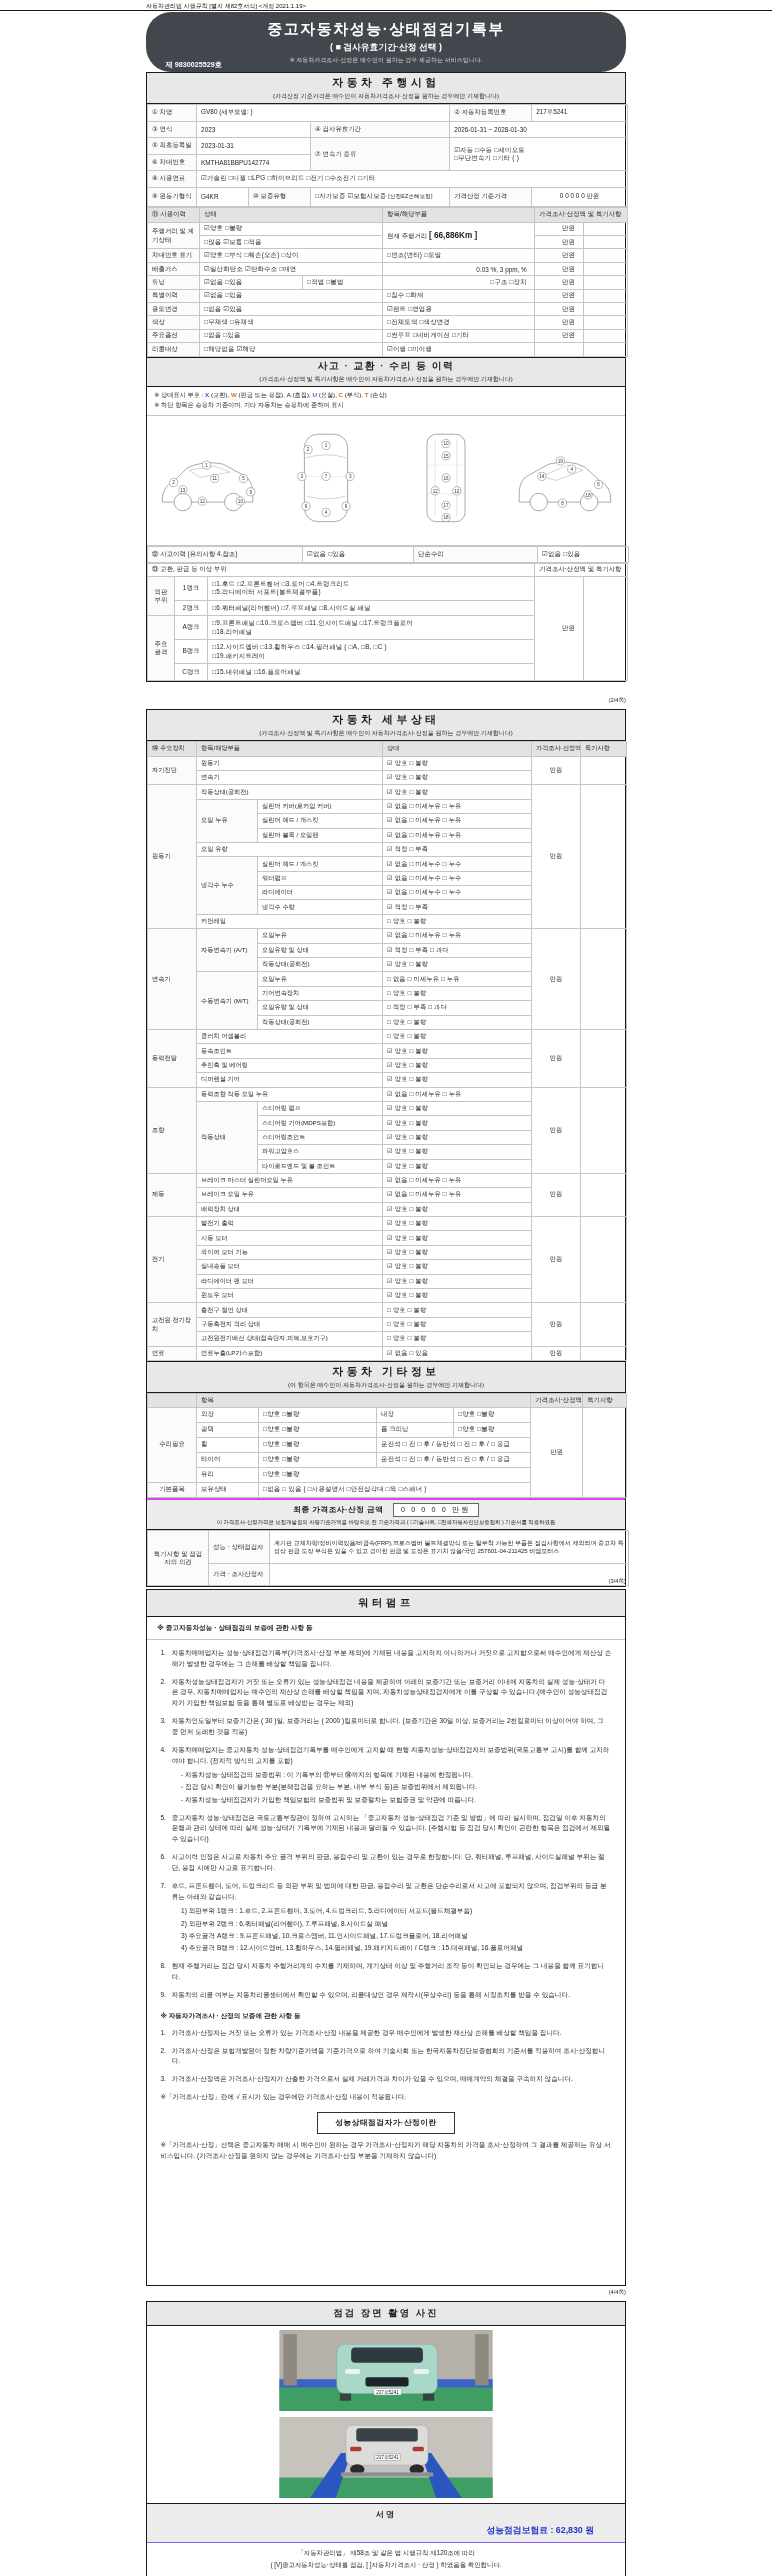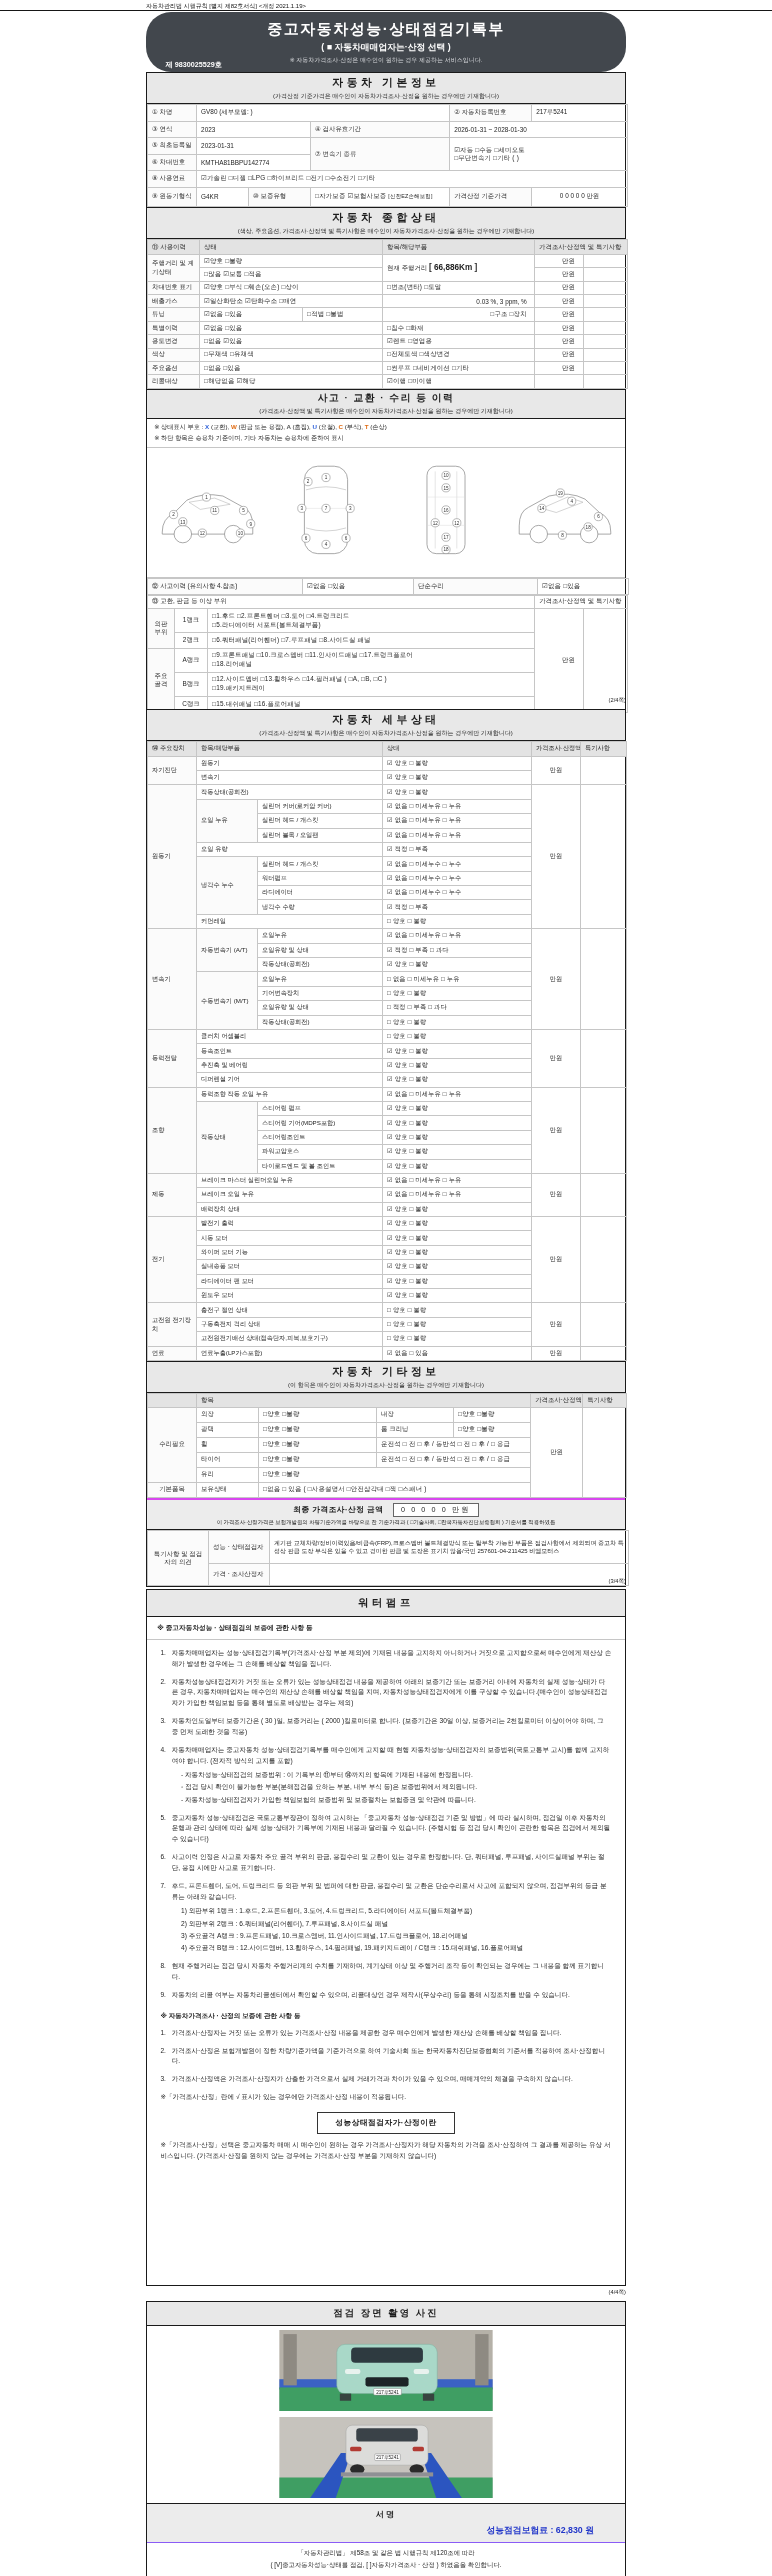--- a/index.html
+++ b/index.html
@@ -69,29 +69,29 @@
   .lblc{background:#fbfbfb;}
 </style>
 </head>
 <body>
 
 <div class="abs topline">자동차관리법 시행규칙 [별지 제82호서식] &lt;개정 2021.1.19&gt;</div>
 <div class="toprule"></div>
 
 <div class="abs" id="hdr-dark">
   <div class="t1">중고자동차성능·상태점검기록부</div>
-  <div class="t2">( ■ 자동차매매업자는·산정 선택 )</div>
+  <div class="t2">( ■ 검사유효기간·산정 선택 )</div>
   <div class="t3">※ 자동차가격조사·산정은 매수인이 원하는 경우 제공하는 서비스입니다.</div>
   <div class="docno">제 9830025529호</div>
 </div>
 
 <div class="abs blk" id="block1">
 
   <div class="sech">
-    <div class="t">자동차 기본정보</div>
+    <div class="t">자동차 주행시험</div>
     <div class="s">(가격산정 기준가격은 매수인이 자동차가격조사·산정을 원하는 경우에만 기재합니다)</div>
   </div>
 
   <table class="b1">
     <colgroup>
         <col style="width:49px">
         <col style="width:52px">
         <col style="width:62px">
         <col style="width:139px">
         <col style="width:82px">
@@ -135,24 +135,20 @@
       <td class="cb">
         <span>□자가보증   ☑보험사보증</span>
         <span style="font-size:5.4px;">[신한EZ손해보험]</span>
       </td>
       <td class="lblc">가격산정 기준가격</td>
       <td colspan="2" class="ct">0 0 0 0 0 만원</td>
     </tr>
   </tbody>
     </table>
 
-  <div class="sech mid">
-    <div class="t">자동차 종합상태</div>
-    <div class="s">(색상, 주요옵션, 가격조사·산정액 및 특기사항은 매수인이 자동차가격조사·산정을 원하는 경우에만 기재합니다)</div>
-  </div>
 
   <table class="ov">
     <colgroup>
         <col style="width:52px">
         <col style="width:103px">
         <col style="width:80px">
         <col style="width:152px">
         <col style="width:49px">
         <col style="width:44px">
       </colgroup>

